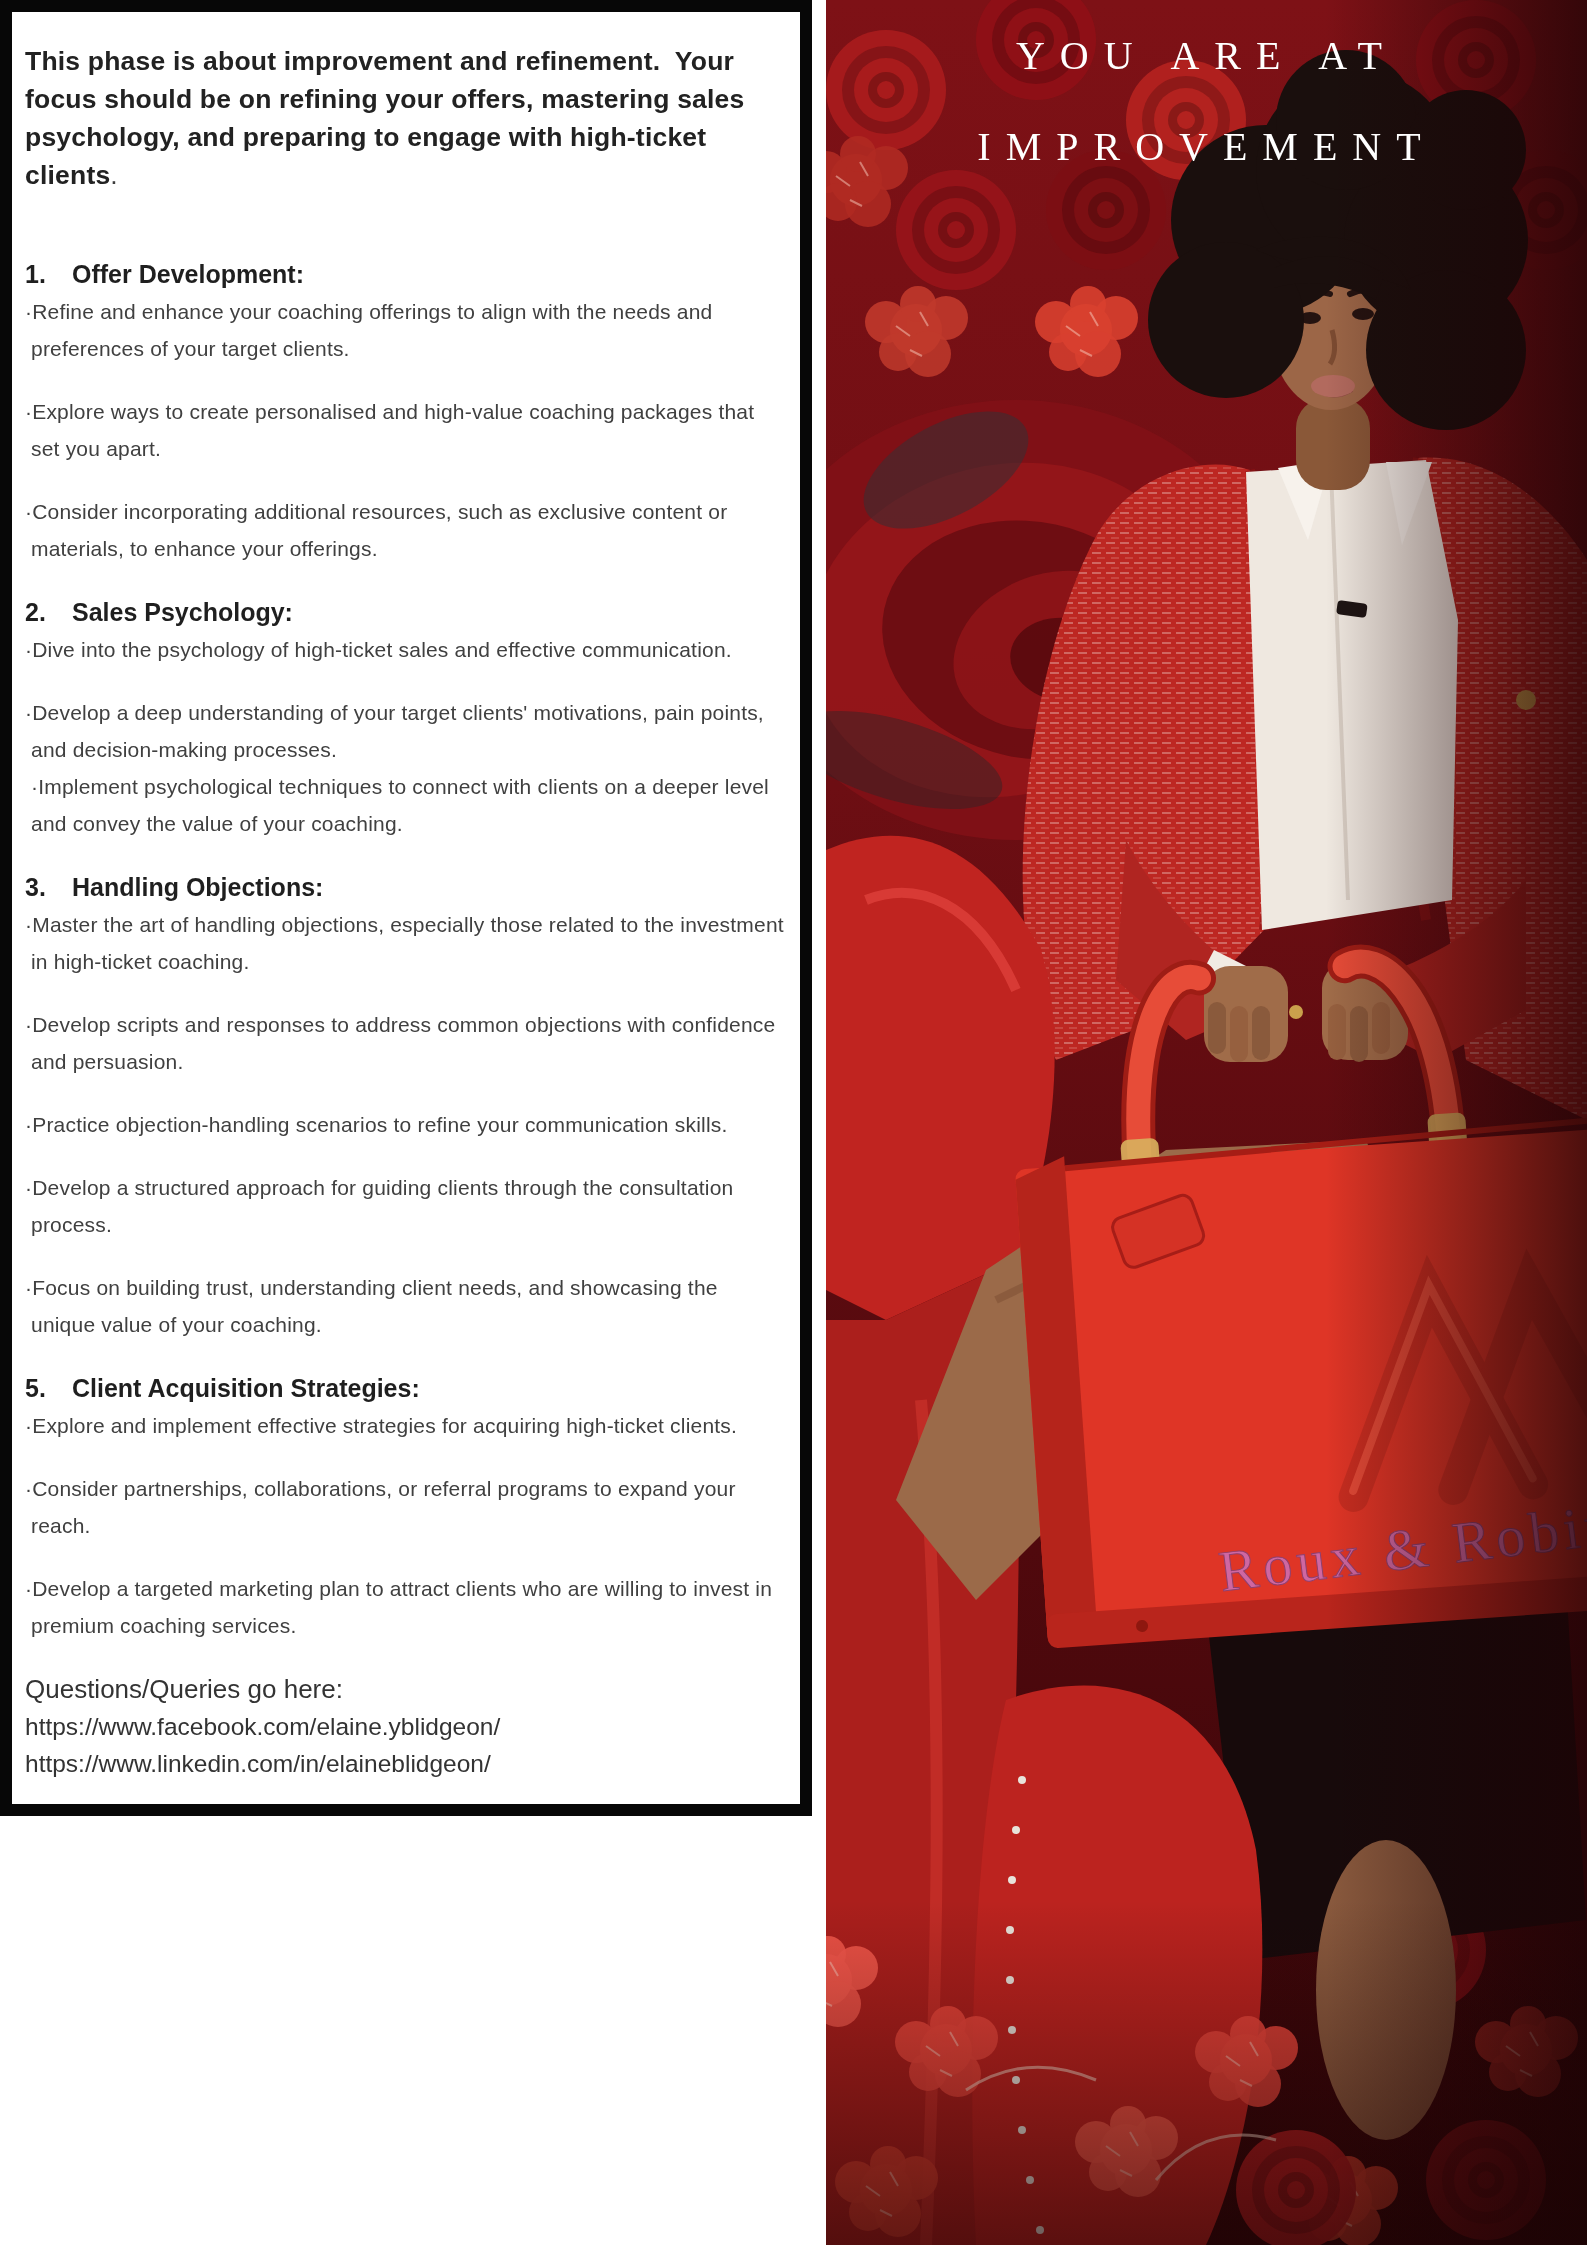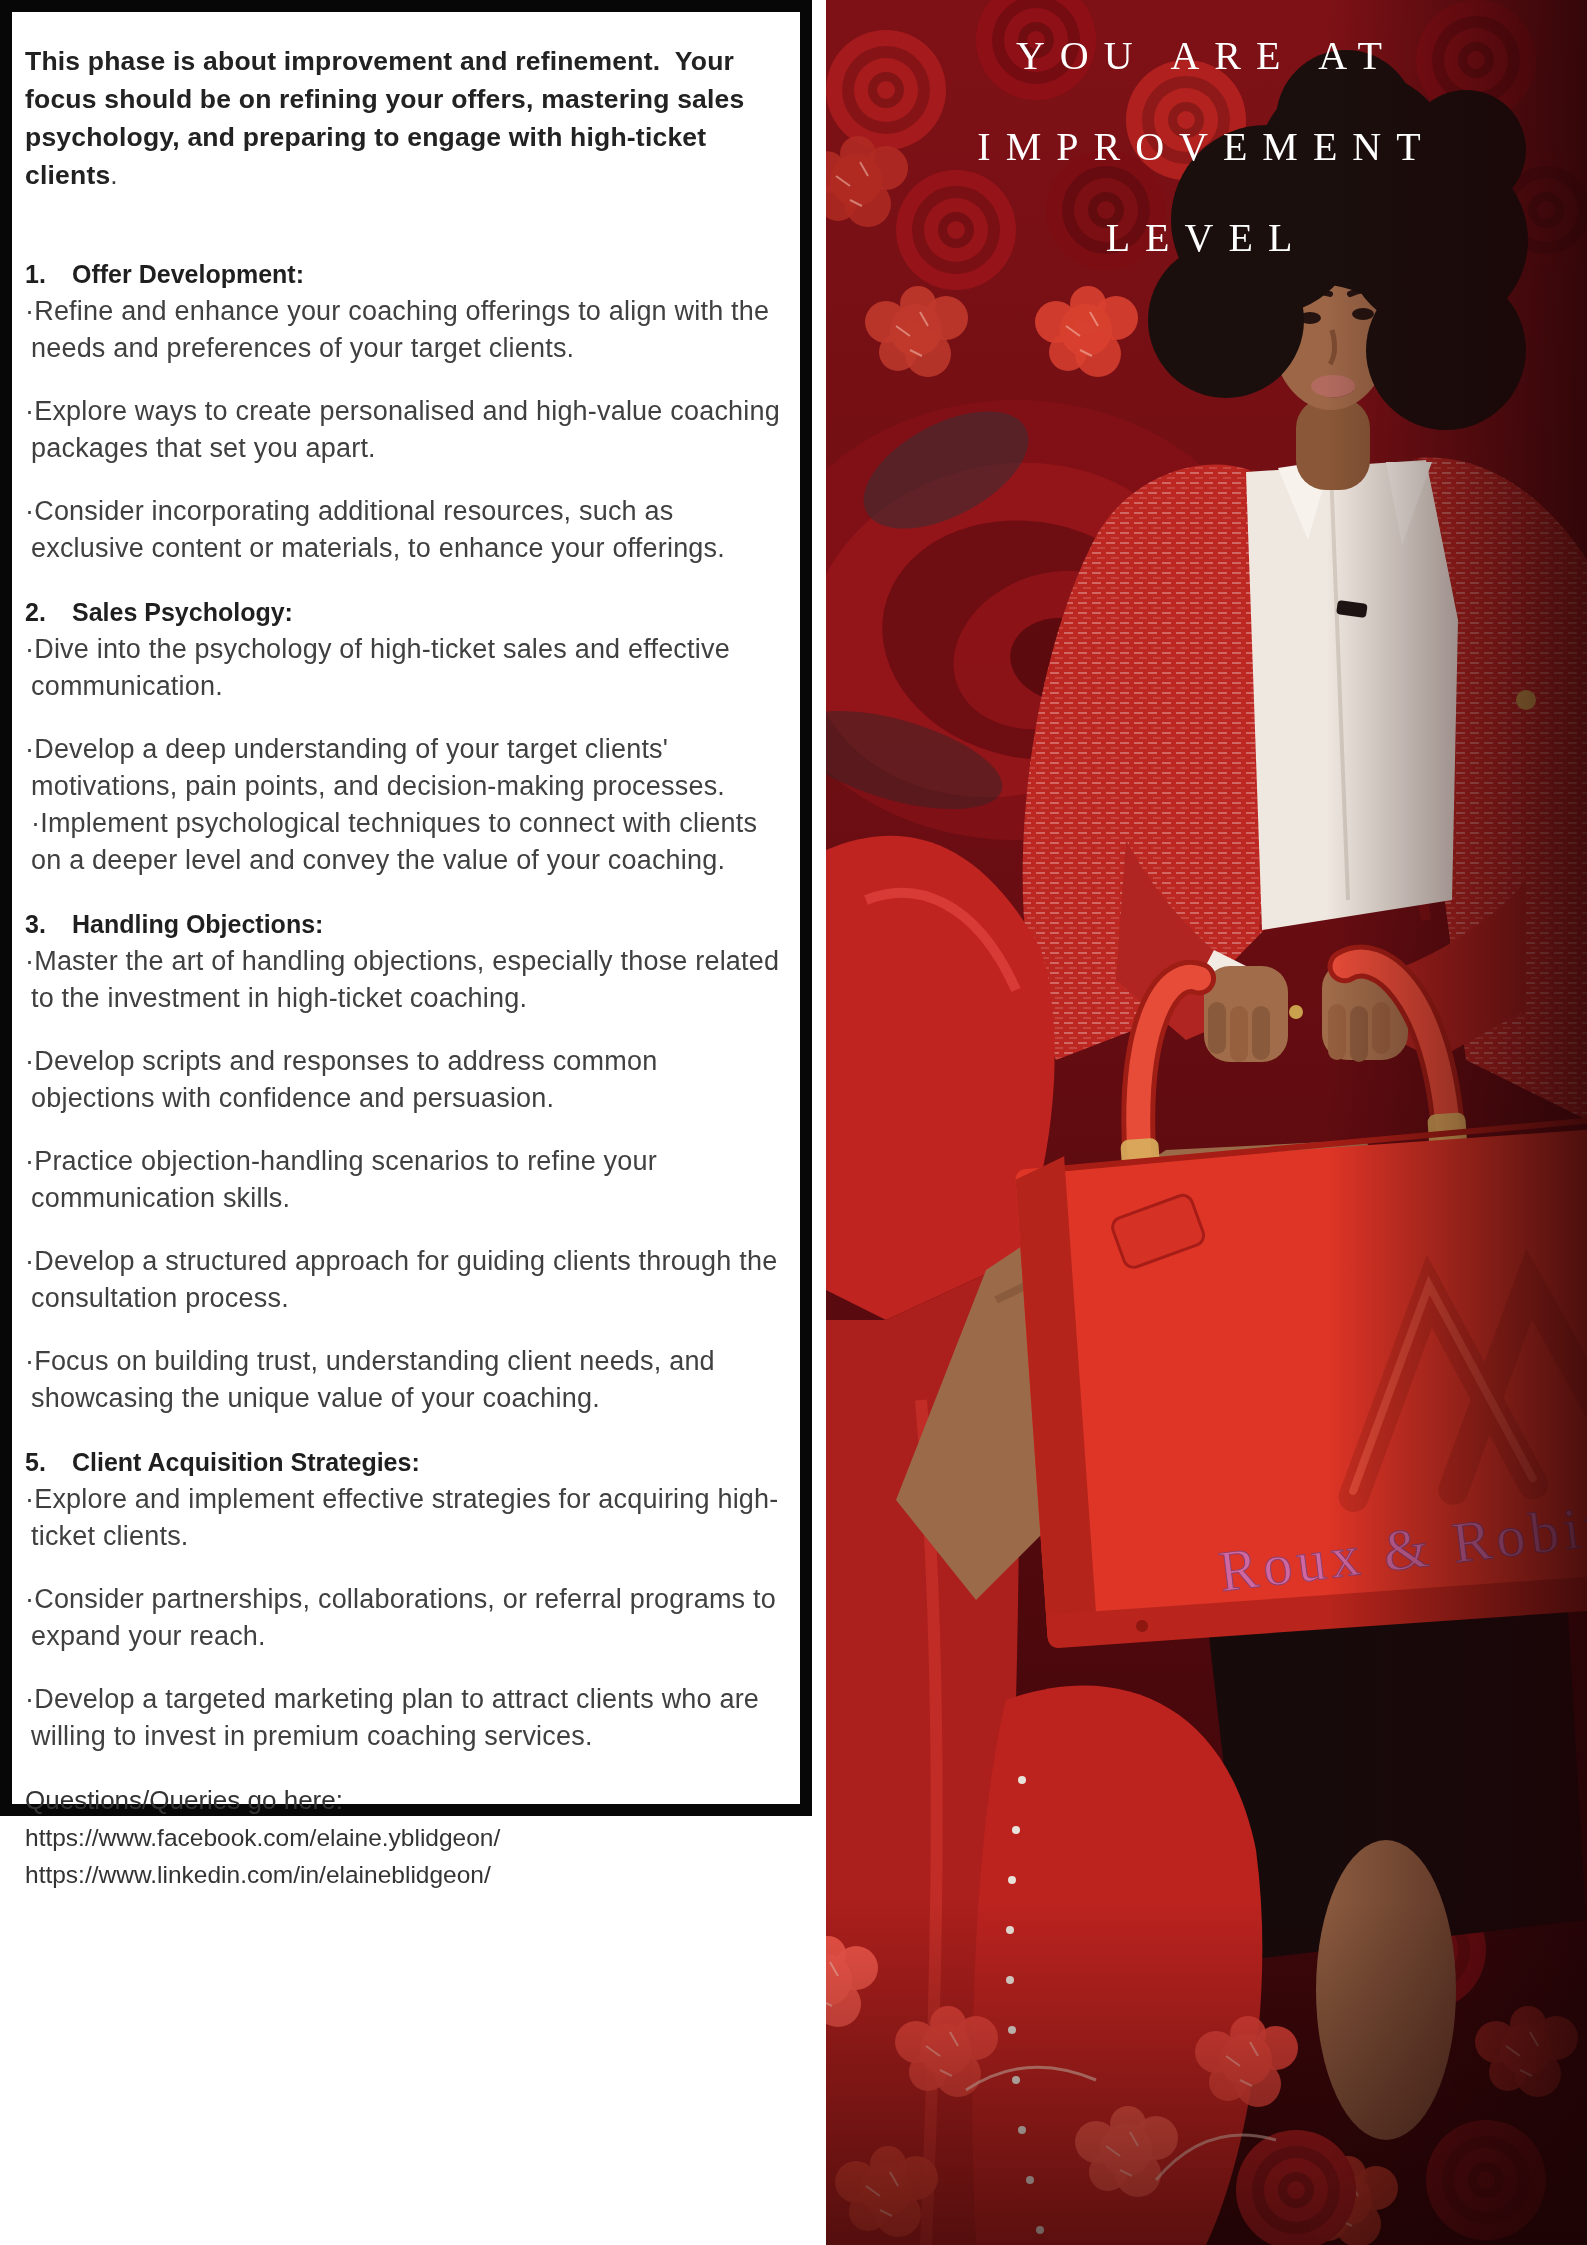--- a/index.html
+++ b/index.html
@@ -10,21 +10,21 @@
   .frame{position:absolute;left:0;top:0;width:812px;height:1816px;background:#070707;}
   .panel{position:absolute;left:12px;top:12px;right:12px;bottom:12px;background:#ffffff;}
   .panel-content{padding:30px 14px 0 13px;}
 
   .intro{margin:0 0 62px 0;font-size:26.5px;line-height:38px;color:#222222;letter-spacing:.2px;}
   .intro .b{font-weight:700;}
   .intro .t{font-weight:400;color:#3c3c3c;}
 
   .heading{margin:27px 0 0 0;font-size:25px;line-height:37px;color:#1f1f1f;font-weight:700;}
   .heading .num{display:inline-block;min-width:47px;}
-  .para{margin:0 0 26px 0;font-size:27px;line-height:37px;color:#404040;letter-spacing:.2px;
+  .para{margin:0 0 26px 0;font-size:21px;line-height:37px;color:#404040;letter-spacing:.2px;
         white-space:pre-line;padding-left:6px;text-indent:-6px;}
   .footer-label{margin:27px 0 0 0;font-size:26px;line-height:37px;color:#333333;}
   .footer-link{margin:0;font-size:24.5px;line-height:37px;color:#333333;word-break:break-all;}
 
   
   .poster{position:absolute;left:826px;top:0;width:761px;height:2245px;overflow:hidden;background:#5f0c10;}
   .poster svg{position:absolute;left:0;top:0;}
   .poster-title{position:absolute;left:0;right:0;top:10px;text-align:center;
         font-family:"Liberation Serif","DejaVu Serif",serif;font-weight:400;
         color:#ffffff;font-size:40px;line-height:91px;letter-spacing:15px;}
@@ -278,16 +278,15 @@
         <path d="M140,2090 q60,-40 130,-10 M330,2180 q50,-60 120,-40" stroke="#f3d3c3" stroke-width="3" fill="none" opacity="0.6"></path>
       </g>
 
       <rect x="500" y="0" width="261" height="2245" fill="url(#rightDark)"></rect>
       <rect x="0" y="1900" width="761" height="345" fill="url(#botDark)"></rect>
     </svg>
 
     <div class="poster-title">
       <span>YOU ARE AT</span>
       <span>IMPROVEMENT</span>
-      <span>LEVEL</span>
     </div>
   </div>
 </div>
 
 </body></html>

